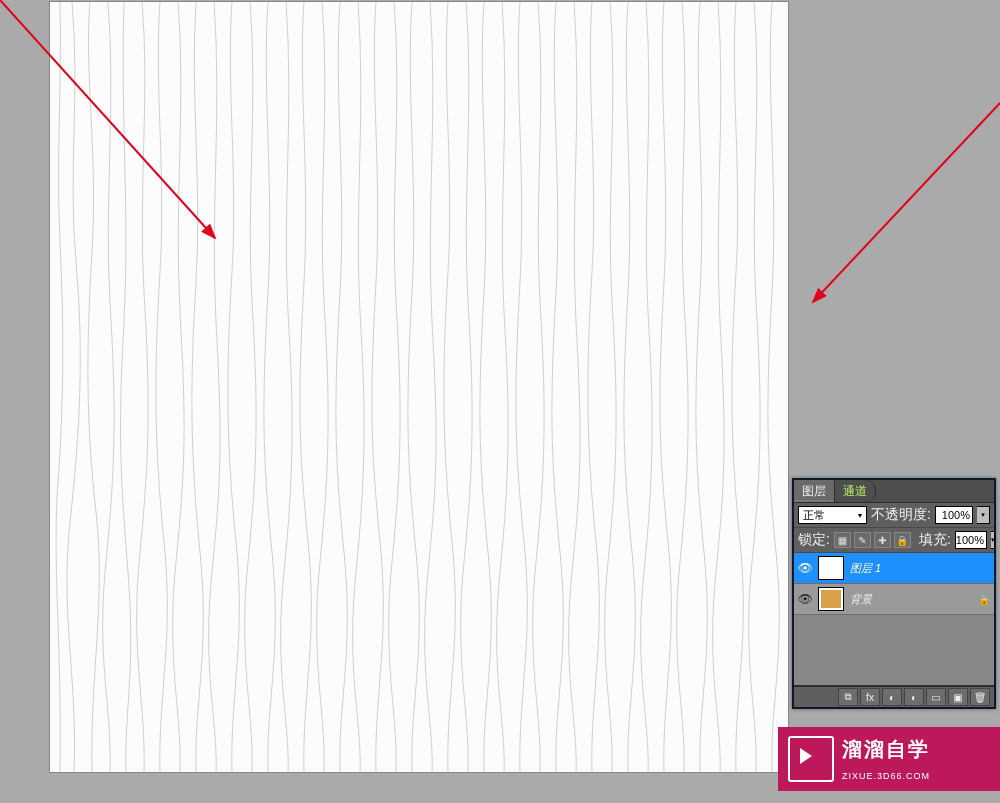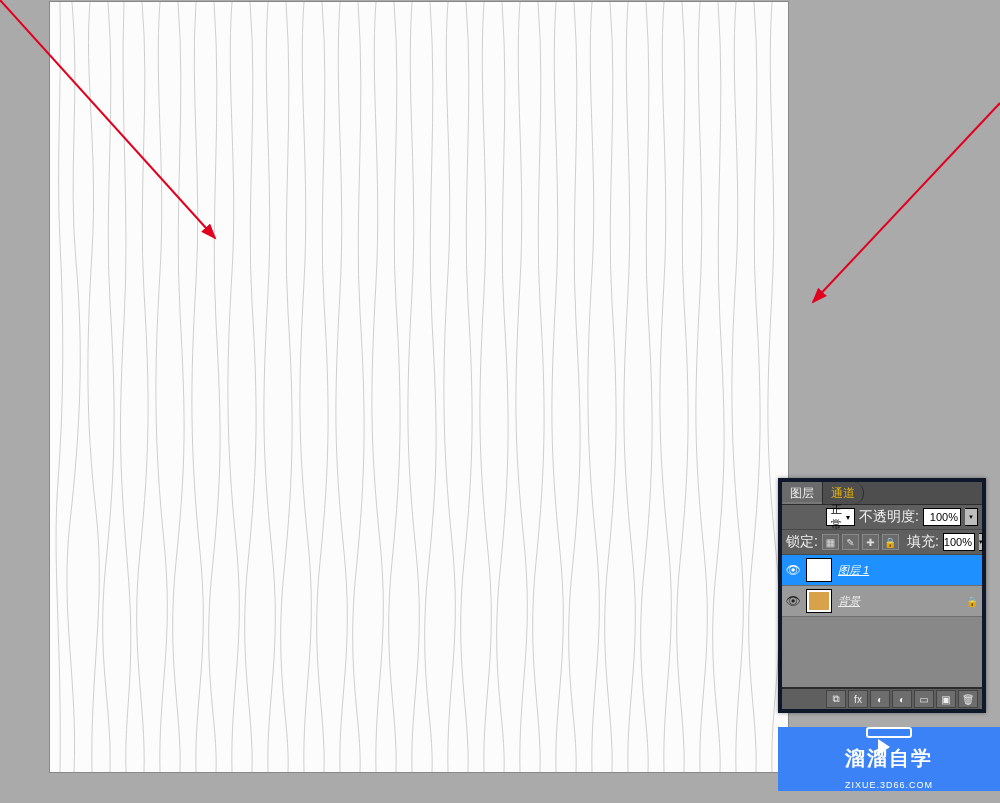--- a/index.html
+++ b/index.html
@@ -1,53 +1,53 @@
 <!DOCTYPE html>
 <html><head>
 <meta charset="utf-8">
 <style>
   html,body{margin:0;padding:0;width:1000px;height:803px;background:#aaa;font-family:"Microsoft YaHei",Arial,sans-serif;font-size:12px;overflow:hidden;position:relative;}
   .canvas-area{position:absolute;left:50px;top:2px;width:738px;height:770px;background:#fcfcfc;box-shadow:0 0 0 1px #888;overflow:hidden;}
   .canvas-area svg{position:absolute;inset:0;width:100%;height:100%;}
   .wood path{fill:none;stroke:#cfcfcf;stroke-width:1;}
   .arrow-layer{position:absolute;inset:0;pointer-events:none;}
   
-  .layers-panel{position:absolute;right:14px;top:478px;width:200px;background:#5f5f5f;border:4px solid #0f172a;color:#ddd;box-shadow:0 0 4px rgba(0,0,0,.4);}
+  .layers-panel{position:absolute;right:4px;top:478px;width:200px;background:#5f5f5f;border:2px solid #0f172a;color:#ddd;box-shadow:0 0 4px rgba(0,0,0,.4);}
   .tabs{display:flex;background:#4e4e4e;border-bottom:1px solid #2c2c2c;height:22px;align-items:flex-end;}
   .tab{padding:3px 8px 2px;background:#5f5f5f;border-right:1px solid #2c2c2c;font-size:12px;color:#eee;}
   .tab.active{background:#6a6a6a;box-shadow:inset 0 -2px 0 rgba(255,255,255,.1);}
-  .tab.inactive{background:#4e4e4e;color:#eab308;border-radius:10px;}
+  .tab.inactive{background:#4e4e4e;color:#bef264;border-radius:10px;}
   
   .ctrl-row{display:flex;align-items:center;gap:4px;padding:3px 4px;border-bottom:1px solid #484848;background:#5f5f5f;height:18px;}
   .sel{background:#fff;color:#000;border:1px solid #000;height:16px;font-size:11px;padding:0 4px;display:flex;align-items:center;justify-content:space-between;}
-  .blend-sel{flex:1;margin-left:40px;}
+  .blend-sel{flex:1;}
   .sel .caret{font-size:8px;margin-left:4px;}
   .lbl{color:#eee;font-size:14px;white-space:nowrap;}
   .pct-input{background:#fff;color:#000;border:1px solid #000;width:34px;height:16px;font-size:11px;text-align:right;padding-right:2px;display:flex;align-items:center;justify-content:flex-end;}
   .pct-caret{width:12px;height:16px;background:#bdbdbd;border:1px solid #000;border-left:none;display:flex;align-items:center;justify-content:center;font-size:7px;color:#000;}
   .lock-icons{display:flex;gap:3px;align-items:center;}
   .lock-slot{width:15px;height:14px;border:1px solid #888;background:#6b6b6b;display:flex;align-items:center;justify-content:center;font-size:10px;color:#ddd;}
   
   .layer-list{background:#888;min-height:60px;}
   .layer-row{display:flex;align-items:center;height:30px;border-bottom:1px solid #6e6e6e;padding:0 4px;gap:6px;}
   .layer-row.selected{background:#1e90ff;color:#fff;}
   .layer-row:not(.selected){background:#9a9a9a;color:#eee;}
   .eye{width:14px;height:14px;display:flex;align-items:center;justify-content:center;font-size:12px;color:#222;}
   .layer-row.selected .eye{color:#fff;}
   .thumb{width:24px;height:22px;border:1px solid #000;box-shadow:inset 0 0 0 2px #fff;}
   .thumb.white{background:#fff;}
   .thumb.bg{background:#d8a24a;}
-  .layer-name{flex:1;font-size:11px;font-style:italic;text-decoration:underline;}
+  .layer-name{flex:1;font-size:11px;font-style:italic;}
   .lock-mini{width:12px;font-size:10px;color:#333;text-align:center;}
   
   .panel-gap{height:70px;background:#888;border-bottom:1px solid #2c2c2c;}
   .footer{height:20px;background:#5f5f5f;display:flex;align-items:center;justify-content:flex-end;gap:2px;padding:0 4px;border-top:1px solid #2c2c2c;}
   .f-btn{width:18px;height:16px;background:#6d6d6d;border:1px solid #444;display:flex;align-items:center;justify-content:center;font-size:10px;color:#eee;}
   
-  .badge{position:absolute;right:0;bottom:12px;width:222px;height:64px;background:#3b82f6;display:flex;align-items:center;gap:8px;padding:0 10px;box-sizing:border-box;flex-direction:column;}
+  .badge{position:absolute;right:0;bottom:12px;width:222px;height:64px;background:#be185d;display:flex;align-items:center;gap:8px;padding:0 10px;box-sizing:border-box;}
   .badge-logo{width:42px;height:42px;border:2px solid #fff;border-radius:3px;display:flex;align-items:center;justify-content:center;position:relative;}
   .badge-logo::before{content:"";position:absolute;left:10px;top:10px;width:0;height:0;border-left:12px solid #fff;border-top:8px solid transparent;border-bottom:8px solid transparent;}
   .badge-text{color:#fff;line-height:1.2;}
   .badge-title{font-size:20px;font-weight:bold;letter-spacing:2px;}
   .badge-url{font-size:9px;letter-spacing:1px;margin-top:10px;}
 </style>
 </head>
 <body>
 
 <div class="canvas-area">

